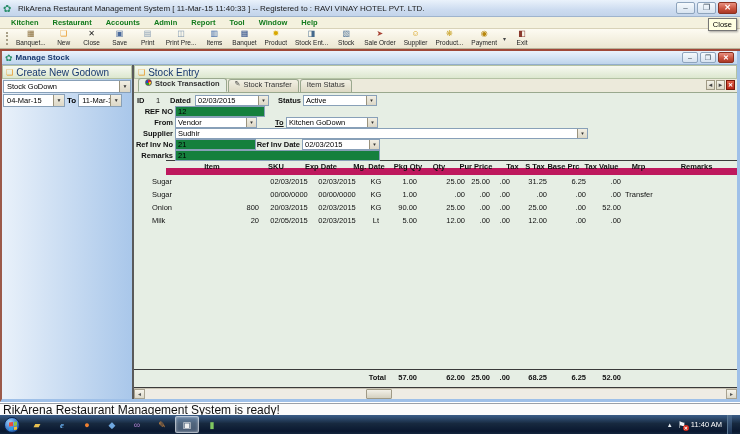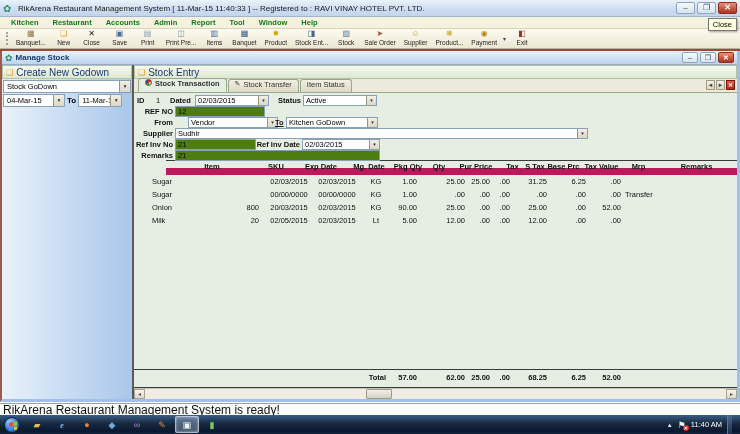--- a/index.html
+++ b/index.html
@@ -84,21 +84,21 @@
   .tabstrip-controls { position:absolute; right:2px; top:1px; display:flex; gap:1px; align-items:center; }
   .tsc-btn { width:9px; height:10px; font-size:6px; line-height:9px; text-align:center; color:#444;
     background:linear-gradient(#f4f2e8,#dcd8c6); border:1px solid #a09a84; }
   .tsc-btn.closex { background:linear-gradient(#e06048,#b82818); color:#fff; font-weight:bold; border-color:#7a1808; }
 
   
   .form { position:relative; height:67px; font-size:7.5px; }
   .frow { position:absolute; left:0; width:100%; height:11px; }
   .flabel { position:absolute; font-weight:bold; color:#111; line-height:11px; white-space:nowrap; text-align:right; }
   .fvalue { position:absolute; line-height:11px; color:#111; }
-  .finput { position:absolute; background:#4d7c0f; border:1px solid #88a0b8; height:11px; line-height:9px; padding:0 2px; color:#000; }
+  .finput { position:absolute; background:#15803d; border:1px solid #88a0b8; height:11px; line-height:9px; padding:0 2px; color:#000; }
   .fcombo { position:absolute; background:#fff; border:1px solid #88a0b8; height:11px; line-height:9px; padding:0 12px 0 2px; color:#000; white-space:nowrap; overflow:hidden; }
   .fcombo .arrowbtn { position:absolute; right:0; top:0; bottom:0; width:10px;
     background:linear-gradient(#f2efe4,#dcd7c6); border-left:1px solid #9a937e; font-size:4.5px; color:#333; text-align:center; line-height:9px; }
   .underline { text-decoration: underline; }
 
   
   .grid { display:grid; grid-template-columns:92px 36px 54px 42px 36px 26px 48px 25px 20px 37px 39px 35px 1fr; }
   .thead { border-top:1px solid #3a3a3a; border-bottom:7px solid #be185d; height:15px;margin-left:32px; }
   .thead .cell { font-size:7.5px; font-weight:bold; color:#111; text-align:center; line-height:11px; white-space:nowrap; overflow:visible; }
   .trow { height:13px; }
@@ -309,21 +309,21 @@
             <span class="fcombo" style="left:61px; width:74px;"><span>02/03/2015</span><span class="arrowbtn">▼</span></span>
             <span class="flabel" style="left:144px;">Status</span>
             <span class="fcombo" style="left:169px; width:74px;"><span>Active</span><span class="arrowbtn">▼</span></span>
           </div>
           <div class="frow" style="top:13px;">
             <span class="flabel" style="left:8px; width:31px;">REF NO</span>
             <span class="finput" style="left:41px; width:90px;">12</span>
           </div>
           <div class="frow" style="top:24px;">
             <span class="flabel" style="left:8px; width:31px;">From</span>
-            <span class="fcombo" style="left:54px; width:90px;"><span>Vendor</span><span class="arrowbtn">▼</span></span>
+            <span class="fcombo" style="left:41px; width:82px;"><span>Vendor</span><span class="arrowbtn">▼</span></span>
             <span class="flabel underline" style="left:141px;">To</span>
             <span class="fcombo" style="left:152px; width:92px;"><span>Kitchen GoDown</span><span class="arrowbtn">▼</span></span>
           </div>
           <div class="frow" style="top:35px;">
             <span class="flabel" style="left:4px; width:35px;">Supplier</span>
             <span class="fcombo" style="left:41px; width:413px;"><span>Sudhir</span><span class="arrowbtn">▼</span></span>
           </div>
           <div class="frow" style="top:46px;">
             <span class="flabel" style="left:0px; width:39px;">Ref Inv No</span>
             <span class="finput" style="left:41px; width:81px;">21</span>

